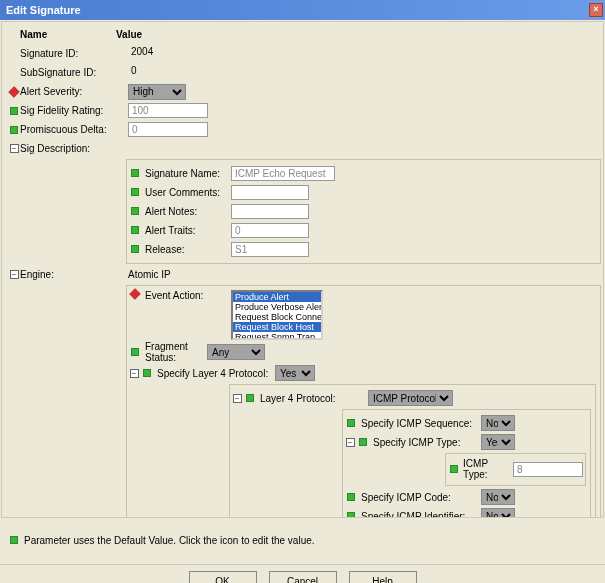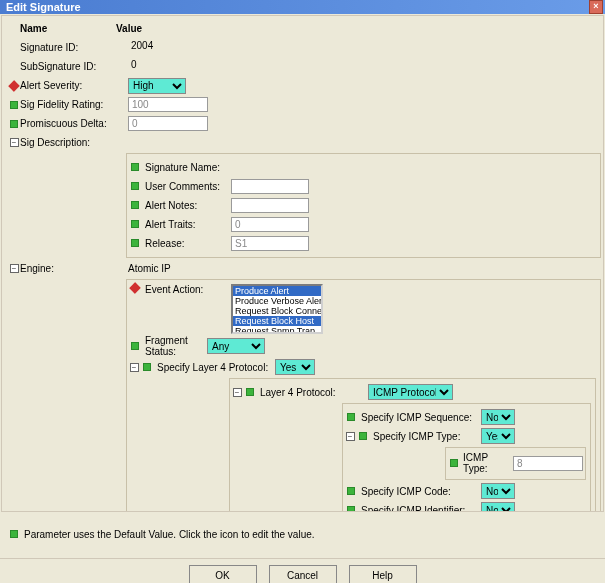--- a/index.html
+++ b/index.html
@@ -7,21 +7,21 @@
       font-family: 'MS Sans Serif', Tahoma, sans-serif;
       font-size: 10px;
       background: #ece9d8;
       width: 605px;
       height: 583px;
       overflow: hidden;
       position: relative;
     }
     .titlebar {
       background: linear-gradient(to right, #4a7cd1, #6a9ce8);
-      height: 14px;
+      height: 20px;
       display: flex;
       align-items: center;
       justify-content: space-between;
       padding: 0 2px 0 6px;
       color: white;
       font-size: 11px;
     }
     .titlebar-text { font-weight: bold; }
     .close-btn {
       width: 14px;
@@ -93,21 +93,21 @@
     .value-text {
       border: none;
       background: transparent;
       color: #000;
       width: auto;
     }
     select {
       font-size: 10px;
       height: 16px;
       border: 1px solid #888;
-      background: #5eead4;
+      background: #a3a3a3;
     }
     select.w60 { width: 58px; }
     select.w40 { width: 40px; }
     select.w34 { width: 34px; }
     select.w85 { width: 85px; }
     .listbox {
       width: 92px;
       height: 50px;
       border: 2px inset #d0d0d0;
       background: white;
@@ -213,20 +213,21 @@
         </div>
       <div class="label-col" style="width:108px">Sig Description:</div>
     </div>
 
     <div class="section-box">
       <div class="field-row">
         <div class="marker">
             <div class="marker-green"></div>
           </div>
         <div class="sub-label" style="width:86px">Signature Name:</div>
+        <input class="text-field" style="width: 104px;" value="ICMP Echo Request">
       </div>
       <div class="field-row">
         <div class="marker">
             <div class="marker-green"></div>
           </div>
         <div class="sub-label" style="width:86px">User Comments:</div>
         <input class="text-field" style="width: 78px;" value="">
       </div>
       <div class="field-row">
         <div class="marker">

